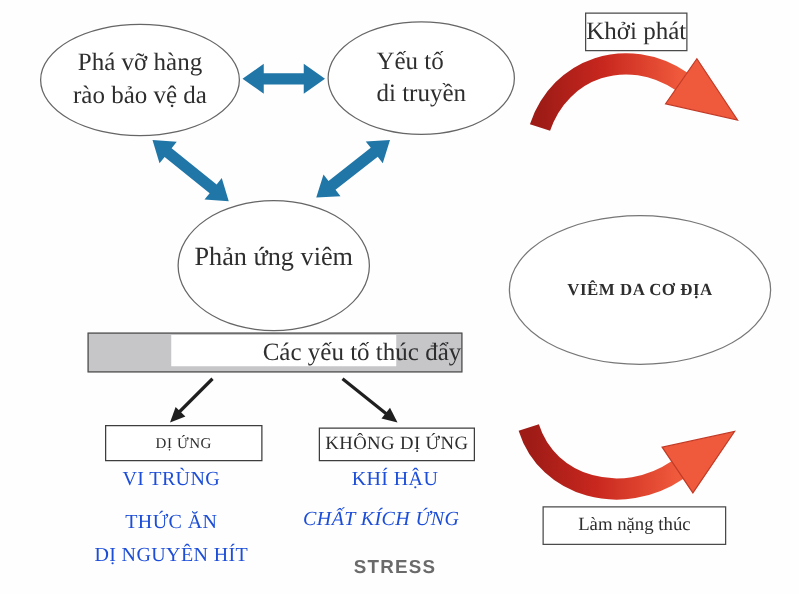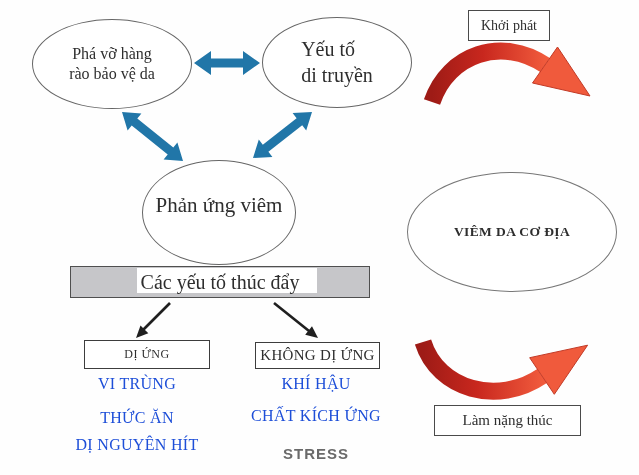--- a/index.html
+++ b/index.html
@@ -84,57 +84,57 @@
       <polygon fill="var(--red-bright)" stroke="#C23A26" stroke-width="1" points="532.5,83 557.5,47 590,96"></polygon>
     </g>
 
     <g>
       <path d="M 423,342 C 438,390 498,406 542,376" fill="none" stroke="url(#redGrad)" stroke-width="17"></path>
       <polygon fill="var(--red-bright)" stroke="#C23A26" stroke-width="1" points="529.7,357.7 554.3,394.3 587.6,345.2"></polygon>
     </g>
   </svg>
 
   <div class="ellipse" style="left:32px;top:19px;width:158px;height:88px;">
-    <div class="txt" style="font-size:16px;">
+    <div class="txt" style="font-size:20px;">
       <div>Phá vỡ hàng</div>
       <div>rào bảo vệ da</div>
     </div>
   </div>
 
   <div class="ellipse" style="left:142px;top:160px;width:152px;height:103px;">
     <div class="txt" style="font-size:21px;margin-top:-14px;">Phản ứng viêm</div>
   </div>
 
   <div class="ellipse" style="left:262px;top:17px;width:148px;height:89px;">
     <div class="txt" style="font-size:20px;text-align:left;">
       <div>Yếu tố</div>
       <div>di truyền</div>
     </div>
   </div>
 
-  <div class="bar" style="left:70px;top:266px;width:298px;height:30px;">
+  <div class="bar" style="left:70px;top:266px;width:298px;height:30px;justify-content:flex-end;">
     <div class="bar-inner"></div>
     <div class="bar-label">Các yếu tố thúc đẩy</div>
   </div>
 
   <div class="rectbox" style="left:84px;top:340px;width:124px;height:27px;font-size:12px;letter-spacing:.5px;">
     <span>DỊ ỨNG</span>
   </div>
   <div class="listitem" style="left:62px;top:375px;">VI TRÙNG</div>
   <div class="listitem" style="left:62px;top:409px;">THỨC ĂN</div>
   <div class="listitem" style="left:62px;top:436px;">DỊ NGUYÊN HÍT</div>
 
   <div class="rectbox" style="left:255px;top:342px;width:123px;height:25px;font-size:15px;letter-spacing:.3px;">
     <span>KHÔNG DỊ ỨNG</span>
   </div>
   <div class="listitem" style="left:241px;top:375px;">KHÍ HẬU</div>
-  <div class="listitem" style="left:241px;top:407px;">CHẤT KÍCH ỨNG</div>
+  <div class="listitem" style="left:230px;top:407px;font-style:italic;">CHẤT KÍCH ỨNG</div>
   <div class="listitem stress" style="left:241px;top:445px;">STRESS</div>
 
-  <div class="rectbox" style="left:468px;top:10px;width:80px;height:29px;font-size:14px;border-color:#4a4a4a;">
+  <div class="rectbox" style="left:468px;top:10px;width:80px;height:29px;font-size:20px;border-color:#4a4a4a;">
     <span>Khởi phát</span>
   </div>
 
   <div class="ellipse" style="left:407px;top:172px;width:208px;height:118px;border-width:1.3px;border-color:#777;">
     <div class="txt big-ell-label">VIÊM DA CƠ ĐỊA</div>
   </div>
 
   <div class="rectbox" style="left:434px;top:405px;width:145px;height:29px;font-size:15px;border-color:#4a4a4a;">
     <span>Làm nặng thúc</span>
   </div>

